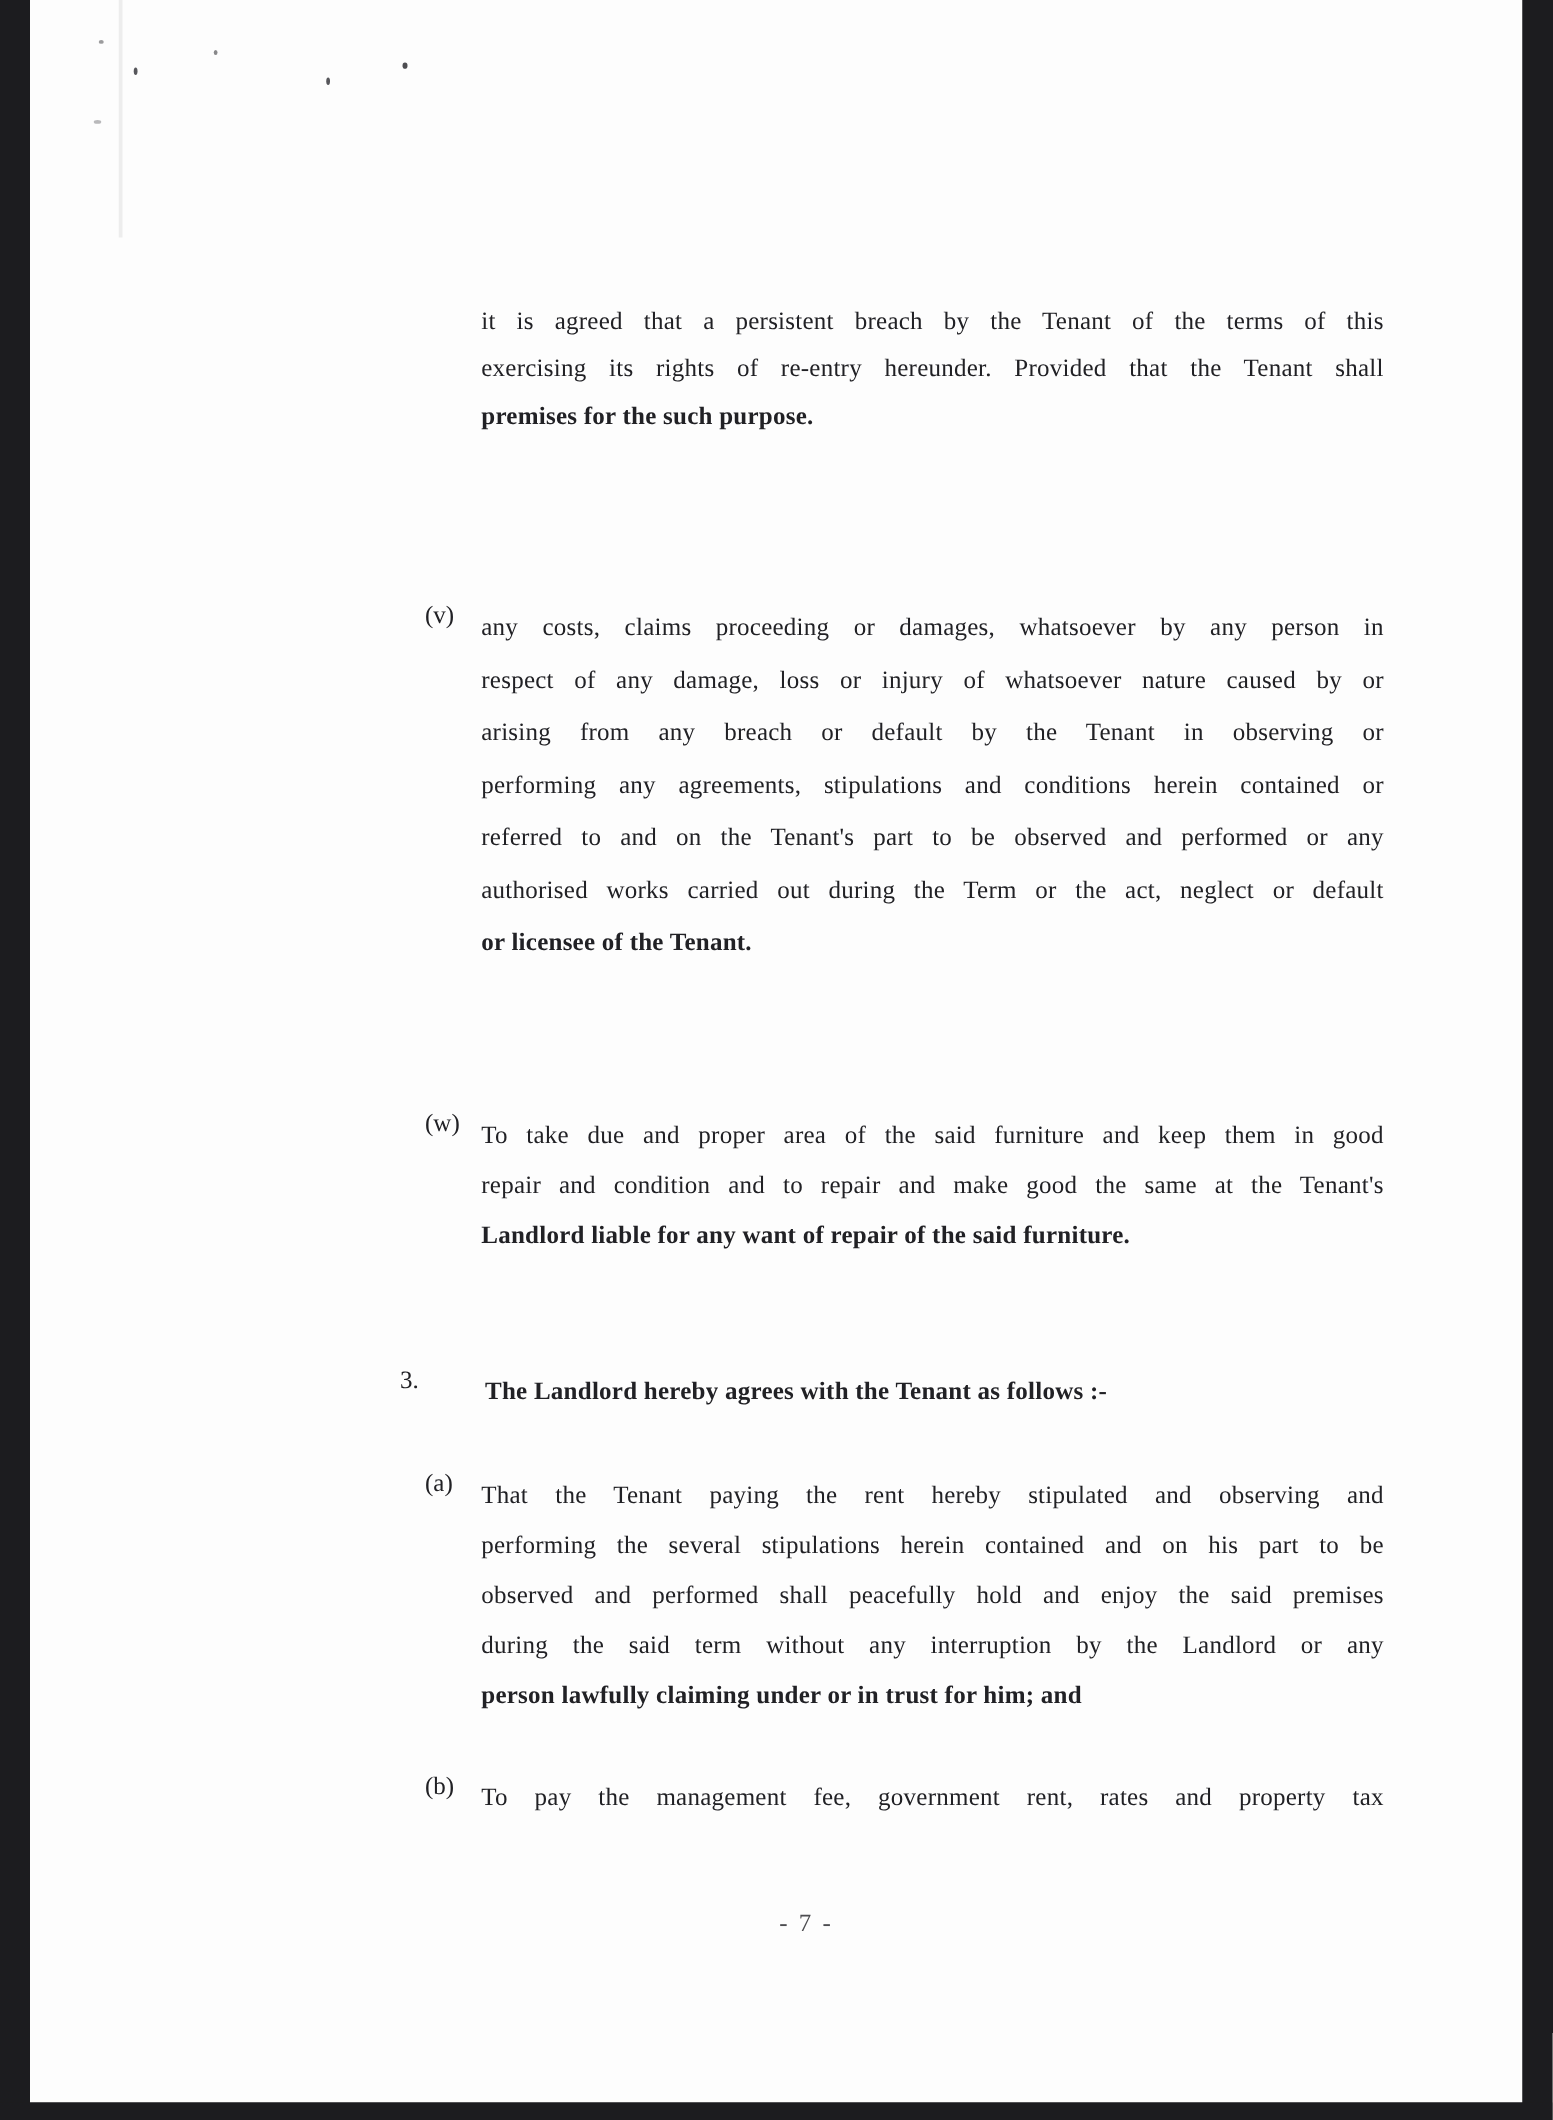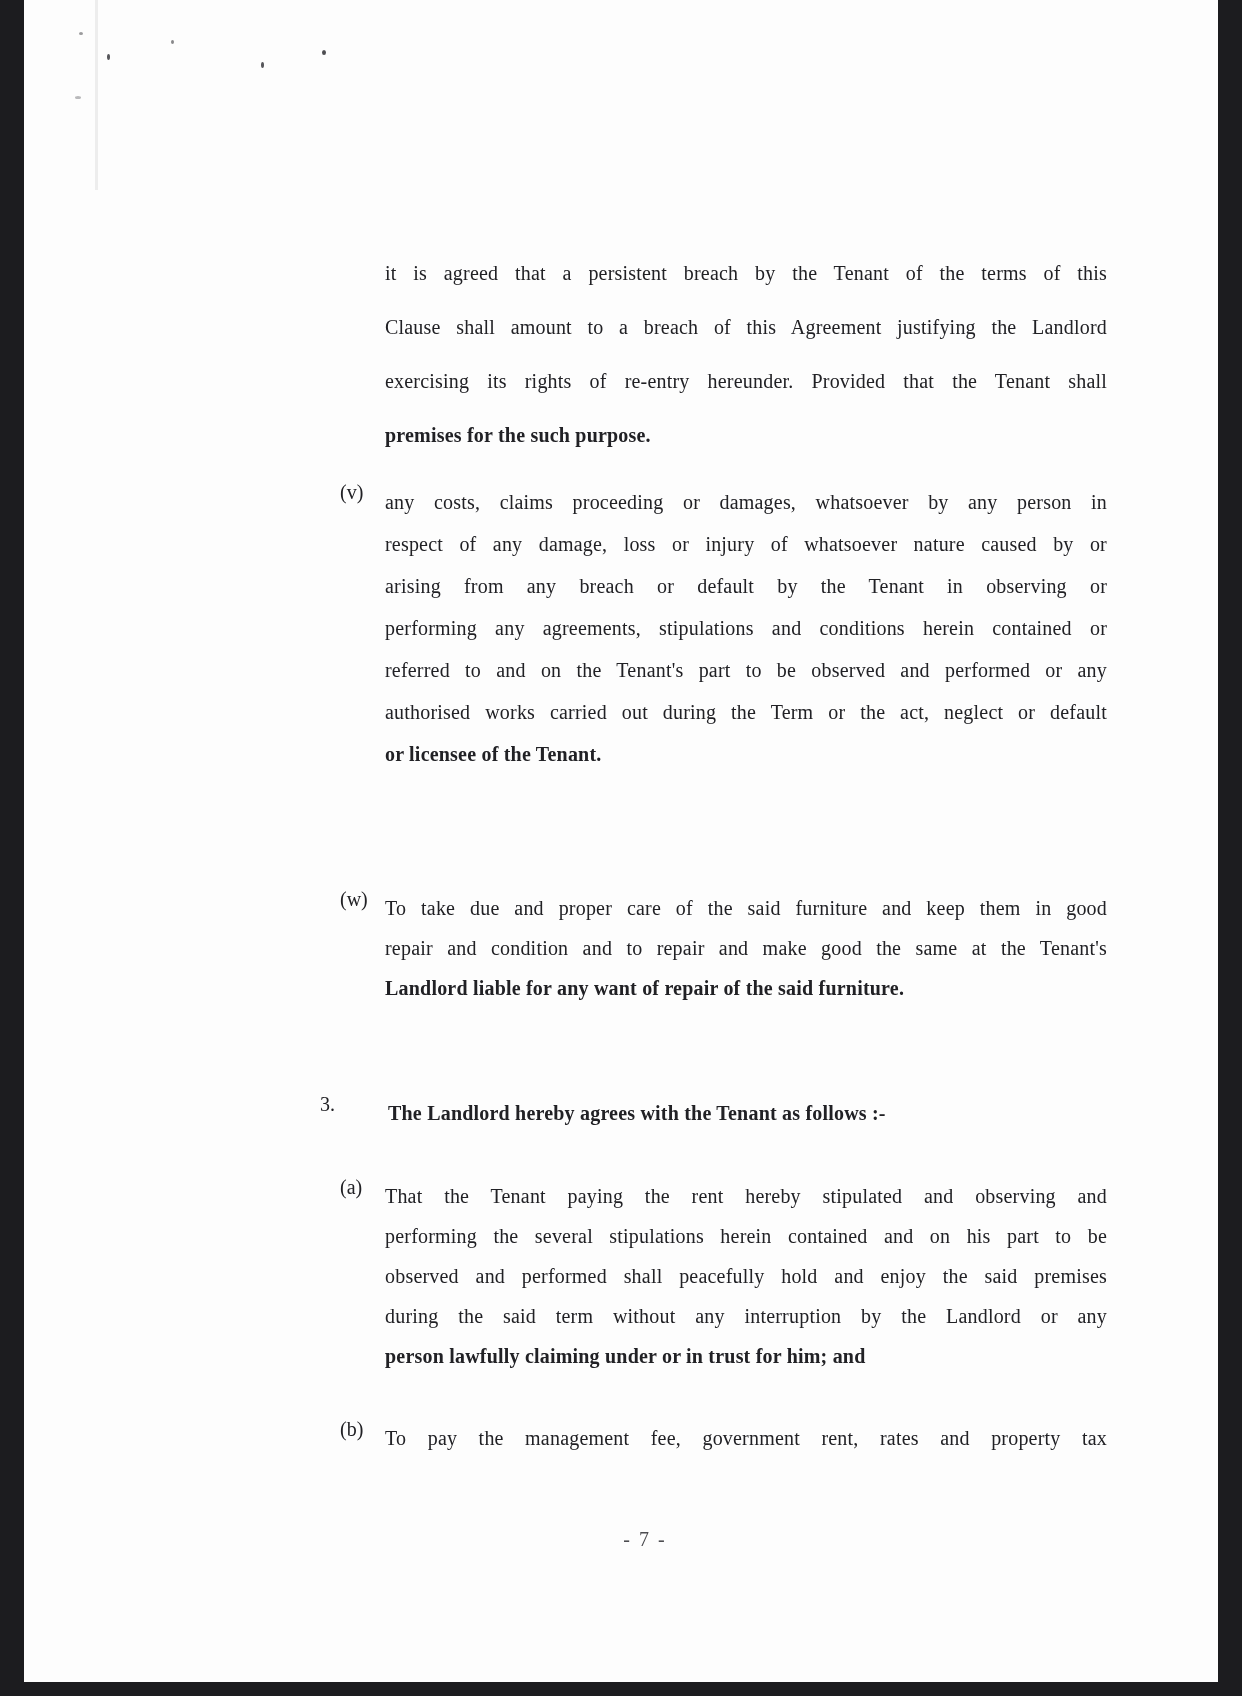--- a/index.html
+++ b/index.html
@@ -30,21 +30,21 @@
   .para .label{
     position:absolute;left:-45px;top:0;width:42px;
     text-align:left;white-space:nowrap;
   }
   .para-heading .label{left:-68px;}
   .line{
     text-align:justify;text-align-last:justify;
     letter-spacing:0.2px;
   }
   .line--last{text-align-last:left;font-weight:bold;}
-  .p0{top:238px;} .p0 .line{line-height:38px;margin-top:16px;}
+  .p0{top:238px;} .p0 .line{line-height:38px;}
   .p1{top:481px;} .p1 .line{line-height:42px;}
   .p2{top:888px;} .p2 .line{line-height:40px;}
   .p3{top:1093px;} .p3 .line{line-height:40px;}
   .p4{top:1176px;} .p4 .line{line-height:40px;}
   .p5{top:1418px;} .p5 .line{line-height:40px;}
   .p3 .lines{ text-indent:0; }
   .para-heading{left:388px;width:722px;}
 
   .page-number{
     position:absolute;left:560px;top:1528px;width:170px;
@@ -65,21 +65,20 @@
 <div class="speck" style="left:79px;top:32px;width:4px;height:3px;opacity:.5"></div>
 <div class="speck" style="left:171px;top:40px;width:3px;height:4px;opacity:.6"></div>
 <div class="speck" style="left:107px;top:54px;width:3px;height:6px;opacity:.85"></div>
 <div class="speck" style="left:322px;top:50px;width:4px;height:5px;opacity:.9"></div>
 <div class="speck" style="left:261px;top:62px;width:3px;height:6px;opacity:.85"></div>
 <div class="speck" style="left:75px;top:96px;width:6px;height:3px;opacity:.35"></div>
 
 <div class="para p0">
   <div class="lines">
       <div class="line">it is agreed that a persistent breach by the Tenant of the terms of this</div>
-      <div class="line">Clause shall amount to a breach of this Agreement justifying the Landlord</div>
       <div class="line">exercising its rights of re-entry hereunder.  Provided that the Tenant shall</div>
       <div class="line line--last">premises for the such purpose.</div>
     </div>
 </div>
 
 <div class="para p1">
   <span class="label">(v)</span>
   <div class="lines">
       <div class="line">any costs, claims proceeding or damages, whatsoever by any person in</div>
       <div class="line">respect of any damage, loss or injury of whatsoever nature caused by or</div>
@@ -87,21 +86,21 @@
       <div class="line">performing any agreements, stipulations and conditions herein contained or</div>
       <div class="line">referred to and on the Tenant's part to be observed and performed or any</div>
       <div class="line">authorised works carried out during the Term or the act, neglect or default</div>
       <div class="line line--last">or licensee of the Tenant.</div>
     </div>
 </div>
 
 <div class="para p2">
   <span class="label">(w)</span>
   <div class="lines">
-      <div class="line">To take due and proper care of the said furniture and keep them in good</div>
+      <div class="line">To take due and proper area of the said furniture and keep them in good</div>
       <div class="line">repair and condition and to repair and make good the same at the Tenant's</div>
       <div class="line line--last">Landlord liable for any want of repair of the said furniture.</div>
     </div>
 </div>
 
 <div class="para para-heading p3">
   <span class="label">3.</span>
   <div class="lines">
       <div class="line line--last">The Landlord hereby agrees with the Tenant as follows :-</div>
     </div>

